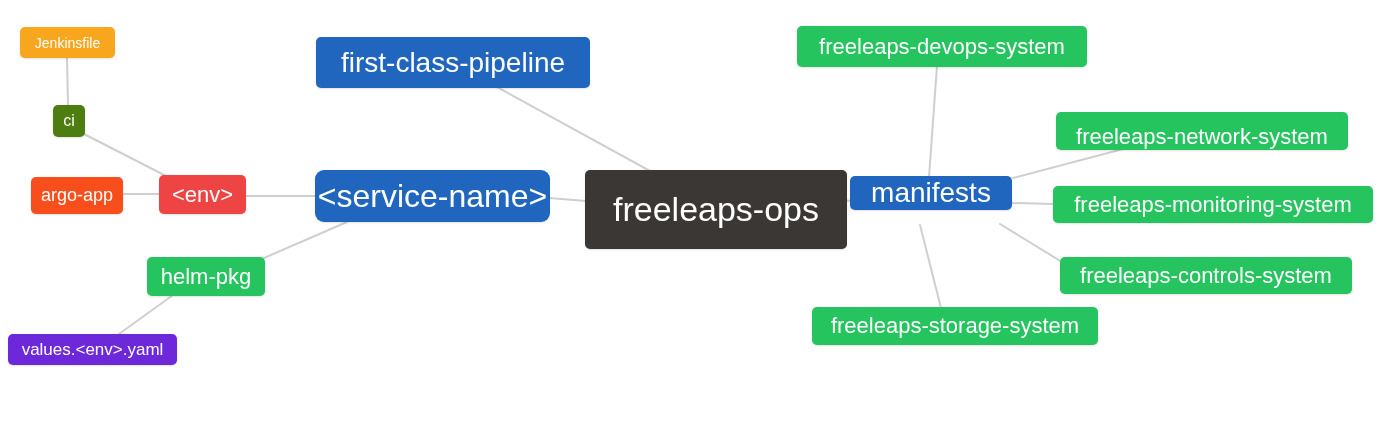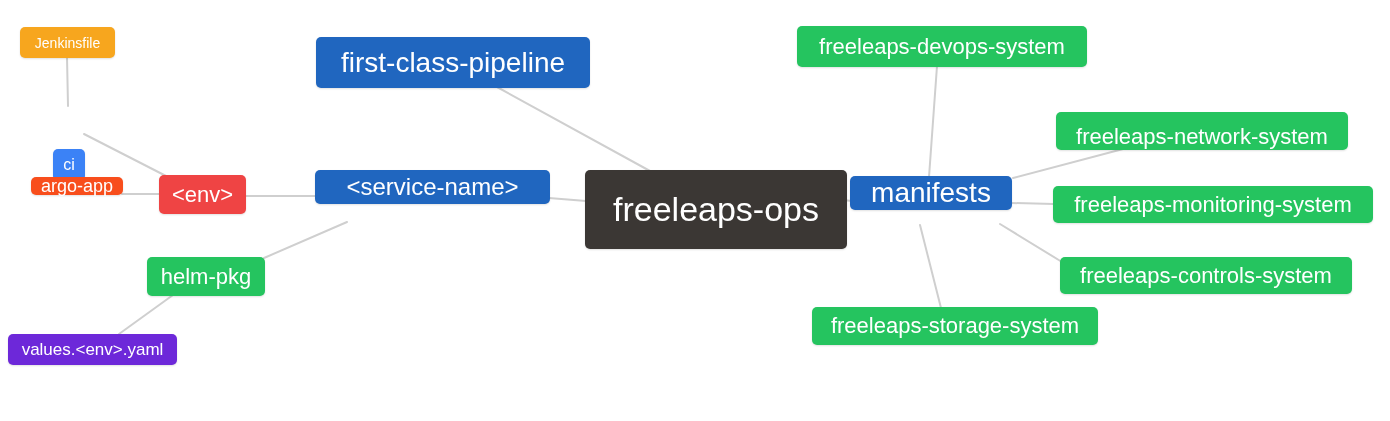--- a/index.html
+++ b/index.html
@@ -36,23 +36,23 @@
     border-radius: 5px;
     box-shadow: 0 1px 2px rgba(0,0,0,0.12);
     white-space: nowrap;
     cursor: pointer;
     box-sizing: border-box;
     padding: 0 6px;
   }
   
   #n-jenkinsfile          { left:20px;   top:27px;  width:95px;  height:31px; font-size:14px; }
   #n-ci                   { left:53px;   top:105px; width:32px;  height:32px; font-size:16px; }
-  #n-argo-app             { left:31px;   top:177px; width:92px;  height:18px; font-size:18px; }
+  #n-argo-app             { left:31px;   top:177px; width:92px;  height:37px; font-size:18px; }
   #n-env                  { left:159px;  top:175px; width:87px;  height:39px; font-size:22px; }
-  #n-service-name         { left:315px;  top:170px; width:235px; height:34px; font-size:24px; }
+  #n-service-name         { left:315px;  top:170px; width:235px; height:52px; font-size:32px;border-radius:9px; }
   #n-first-class-pipeline { left:316px;  top:37px;  width:274px; height:51px; font-size:28px; }
   #n-freeleaps-ops        { left:585px;  top:170px; width:262px; height:79px; font-size:34px; }
   #n-manifests            { left:850px;  top:176px; width:162px; height:34px; font-size:28px; }
   #n-devops               { left:797px;  top:26px;  width:290px; height:41px; font-size:22px; }
   #n-network              { left:1056px; top:112px; width:292px; height:38px; font-size:22px; }
   #n-monitoring           { left:1053px; top:186px; width:320px; height:37px; font-size:22px; }
   #n-controls             { left:1060px; top:257px; width:292px; height:37px; font-size:22px; }
   #n-storage              { left:812px;  top:307px; width:286px; height:38px; font-size:22px; }
   #n-helm-pkg             { left:147px;  top:257px; width:118px; height:39px; font-size:22px; }
   #n-values-env-yaml      { left:8px;    top:334px; width:169px; height:31px; font-size:17px; }
@@ -76,21 +76,21 @@
     <line class="edge" x1="1123" y1="149" x2="1013" y2="178" stroke="#cfcfcf"></line>
     <line class="edge" x1="1011" y1="203" x2="1054" y2="204" stroke="#cfcfcf"></line>
     <line class="edge" x1="1000" y1="224" x2="1062" y2="262" stroke="#cfcfcf"></line>
     <line class="edge" x1="920" y1="225" x2="941" y2="308" stroke="#cfcfcf"></line>
   </svg>
 
   <div class="node" id="n-jenkinsfile" style="background-color: rgb(247, 166, 30);">
     <span>Jenkinsfile</span>
   </div>
 
-  <div class="node" id="n-ci" style="background-color: #3b82f6; margin-top: 44px;">
+  <div class="node" id="n-ci" style="background-color: #4d7c0f;">
     <span>ci</span>
   </div>
 
   <div class="node" id="n-argo-app" style="background-color: rgb(248, 78, 28);">
     <span>argo-app</span>
   </div>
 
   <div class="node" id="n-env" style="background-color: #ef4444;">
     <span>&lt;env&gt;</span>
   </div>

